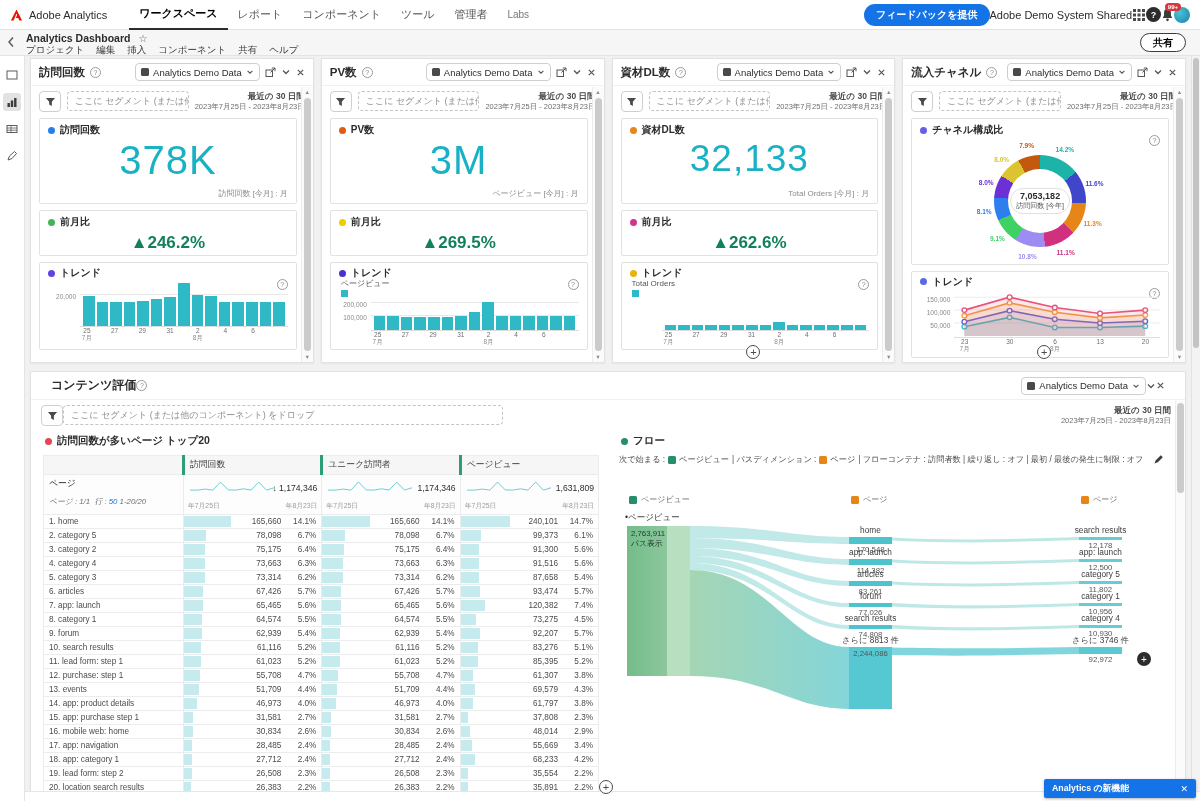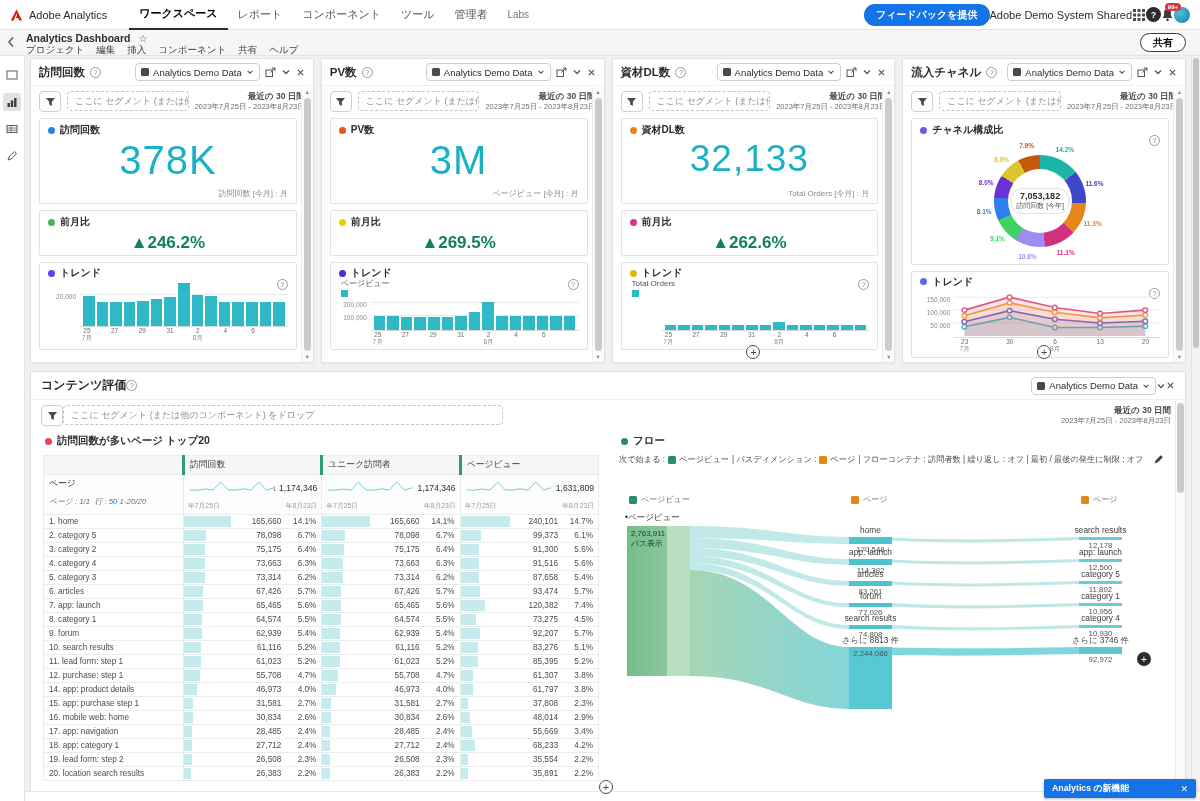--- a/index.html
+++ b/index.html
@@ -114,21 +114,21 @@
     border-left:1px solid #ececec; display:flex; flex-direction:column; align-items:center; padding:1px 0; }
   .pscroll .arr { font-size:5.5px; color:#8a8a8a; line-height:8px; }
   .pscroll .thumb { flex:1; width:7px; background:#cbcbcb; border-radius:4px; margin:2px 0; }
   .plusbtn { position:absolute; left:50%; transform:translateX(-50%); bottom:3px; width:14px; height:14px;
     border-radius:50%; border:1.5px solid #4a4a4a; background:#fff; color:#4a4a4a; display:flex;
     align-items:center; justify-content:center; font-size:11px; line-height:1; cursor:pointer; z-index:6; }
 
   
   .bigpanel { margin-top:8px; height:421px; background:#fff; border:1px solid #e2e2e2; position:relative;
     box-shadow:0 1px 2px rgba(0,0,0,.05); }
-  .bp-head { height:28px; display:flex; align-items:center; padding:0 10px; border-bottom:1px solid #f0f0f0; }
+  .bp-head { height:28px; display:flex; align-items:center; padding:0 20px; border-bottom:1px solid #f0f0f0; }
   .bp-title { font-weight:bold; font-size:12px; }
   .bp-filterrow { display:flex; align-items:flex-start; padding:5px 14px 2px 10px; }
   .bp-filterrow .dropzone { flex:none; width:440px; }
   .bp-filterrow .daterange { margin-left:auto; }
   .bp-body { position:absolute; top:60px; left:12px; right:18px; bottom:6px; display:flex; }
   .table-half { width:560px; flex-shrink:0; }
   .tbl-title { display:flex; gap:5px; align-items:center; font-size:10.5px; font-weight:bold; margin:2px 0 7px 2px; }
 
   table.dt { width:556px; border-collapse:collapse; font-size:8.2px; color:#4b4b4b; table-layout:fixed; }
   .dt th, .dt td { border:1px solid #ececec; padding:0 5px; }
@@ -1094,20 +1094,38 @@
                     <span class="mval">55,708</span>
                     <span class="mpct">4.7%</span>
                   </td>
                   <td class="mcell">
                     <i class="cellbar" style="width: 12.7px;"></i>
                     <span class="mval">61,307</span>
                     <span class="mpct">3.8%</span>
                   </td>
                 </tr>
                 <tr>
+                  <td class="pagecell">13.  events</td>
+                  <td class="mcell">
+                    <i class="cellbar" style="width: 14.7px;"></i>
+                    <span class="mval">51,709</span>
+                    <span class="mpct">4.4%</span>
+                  </td>
+                  <td class="mcell">
+                    <i class="cellbar" style="width: 14.7px;"></i>
+                    <span class="mval">51,709</span>
+                    <span class="mpct">4.4%</span>
+                  </td>
+                  <td class="mcell">
+                    <i class="cellbar" style="width: 14.4px;"></i>
+                    <span class="mval">69,579</span>
+                    <span class="mpct">4.3%</span>
+                  </td>
+                </tr>
+                <tr>
                   <td class="pagecell">14.  app: product details</td>
                   <td class="mcell">
                     <i class="cellbar" style="width: 13.4px;"></i>
                     <span class="mval">46,973</span>
                     <span class="mpct">4.0%</span>
                   </td>
                   <td class="mcell">
                     <i class="cellbar" style="width: 13.4px;"></i>
                     <span class="mval">46,973</span>
                     <span class="mpct">4.0%</span>

